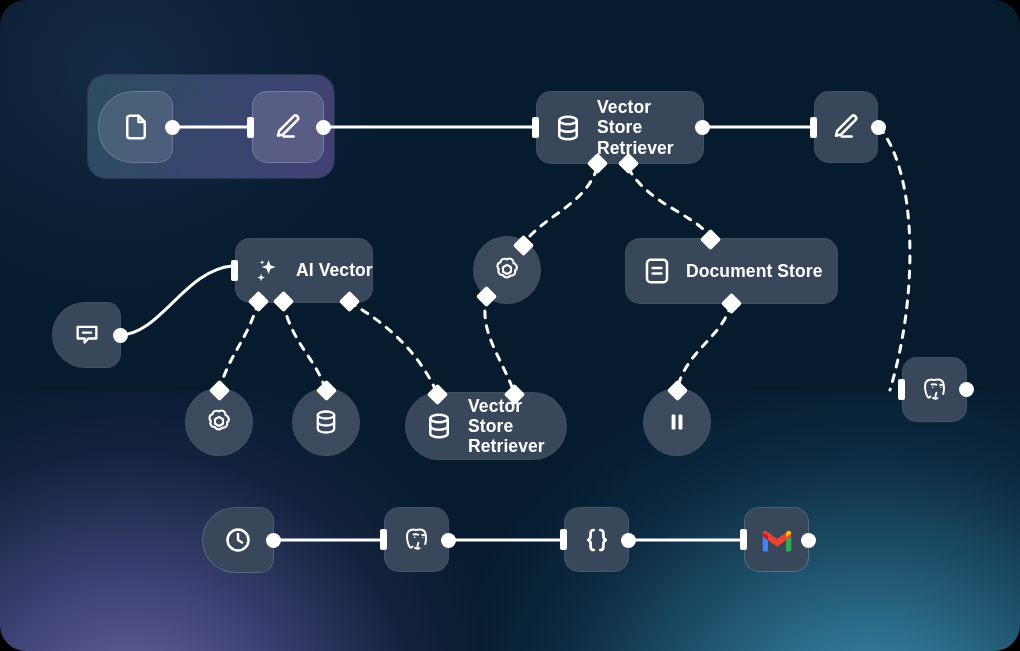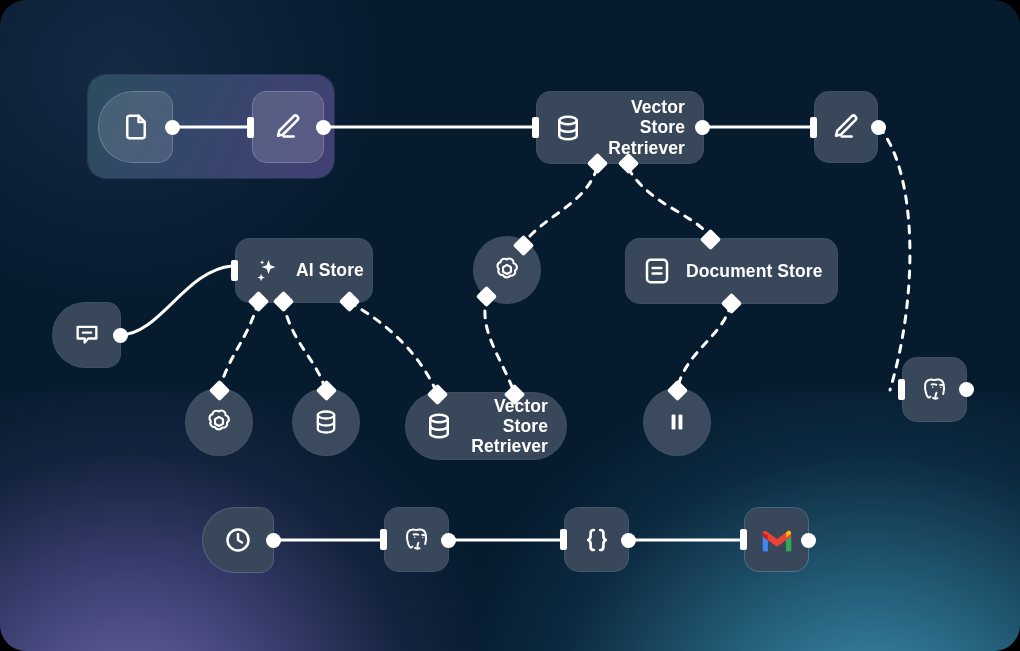--- a/index.html
+++ b/index.html
@@ -111,21 +111,20 @@
   }
 
   .node-label {
     color: #ffffff;
     font-size: 17.5px;
     font-weight: 700;
     letter-spacing: 0.1px;
     line-height: 1.16;
     white-space: pre-line;
     padding-right: 18px;
-    text-align: right;
   }
   .node-label.single { white-space: nowrap; }
 
   .ico {
     display: flex;
     align-items: center;
     justify-content: center;
     flex: none;
   }
 
@@ -259,21 +258,21 @@
   <div class="port port-out" style="left:113px; top:328px;"></div>
 
   <div class="node rounded" style="left:236px; top:239px; width:136px; height:63px;">
     <span class="ico">
       <svg width="30" height="30" viewBox="0 0 24 24" fill="#fff">
         <path d="M13.2 3.2l1.5 4.1 4.1 1.5-4.1 1.5-1.5 4.1-1.5-4.1L7.6 8.8l4.1-1.5z"></path>
         <path d="M7.3 14.2l.8 2.2 2.2.8-2.2.8-.8 2.2-.8-2.2-2.2-.8 2.2-.8z"></path>
         <path d="M8.1 3.1l.5 1.4 1.4.5-1.4.5-.5 1.4-.5-1.4L6.2 5l1.4-.5z"></path>
       </svg>
     </span>
-    <span class="node-label single">AI Store</span>
+    <span class="node-label single">AI Vector</span>
   </div>
   <div class="port port-in" style="left:231px; top:260px;"></div>
   <div class="port port-diamond" style="left:251px; top:294px;"></div>
   <div class="port port-diamond" style="left:276px; top:294px;"></div>
   <div class="port port-diamond" style="left:342px; top:294px;"></div>
 
   <div class="node circle" style="left:186px; top:389px; width:66px; height:66px;">
     <span class="ico">
       <svg width="32" height="32" viewBox="0 0 24 24" fill="none" stroke="#fff" stroke-width="1.6" stroke-linejoin="round">
         <path d="M12 4.1c1.2-.9 2.9-.8 4 .3.7.7 1 1.6.9 2.5 1 .2 1.8.9 2.2 1.8.6 1.4.1 3-1.1 3.8.3 1 .1 2-.6 2.8-.8.9-2 1.2-3.1.9-.6.9-1.6 1.4-2.7 1.3-1.2 0-2.2-.7-2.7-1.7-1 .1-2-.3-2.7-1.1-.8-1-.9-2.3-.3-3.4-.8-.7-1.2-1.7-1-2.8.2-1.2 1.1-2.1 2.3-2.4.1-1 .7-1.9 1.7-2.3 1-.4 2.1-.3 2.9.3z"></path>

